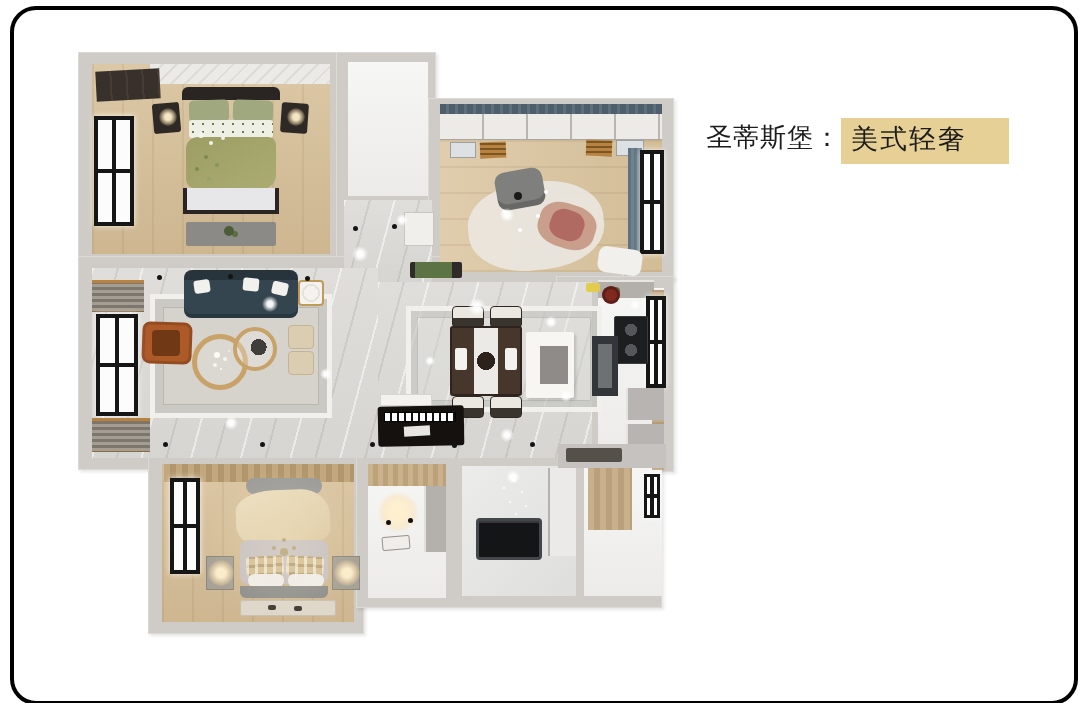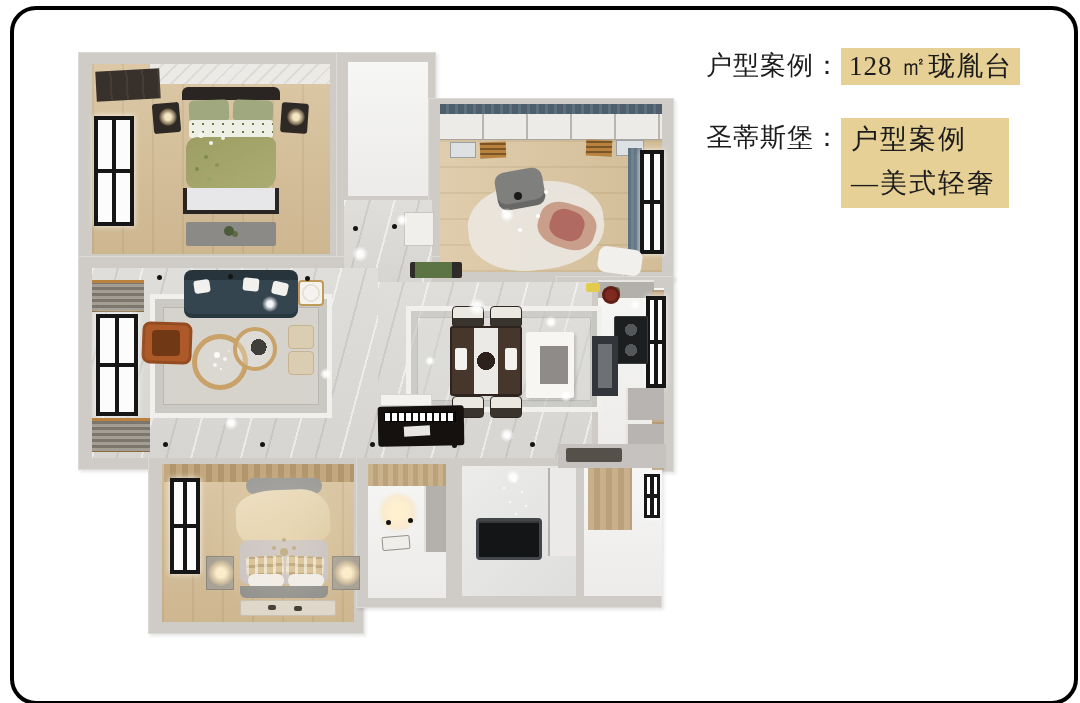--- a/index.html
+++ b/index.html
@@ -189,27 +189,22 @@
   <div class="a" style="left:382px;top:536px;width:28px;height:14px;background:#f0eeea;border:1px solid #97918a;border-radius:2px;transform:rotate(-5deg);"></div>
 
   <div class="a" style="left:512px;top:478px;width:4px;height:4px;border-radius:50%;background:#ffffff;box-shadow:-10px 8px 0 -1px #fff, 8px 12px 0 -1px #fff, -4px 22px 0 -1px #fff, 12px 26px 0 -1px #fff, 2px 34px 0 -1px #fff, -12px 32px 0 -2px #fff, 16px 4px 0 -2px #fff, -16px 16px 0 -2px #fff, 6px 44px 0 -2px #fff;"></div>
   <div class="a glow" style="left:506px;top:470px;width:14px;height:14px;"></div>
   <div class="a" style="left:476px;top:518px;width:66px;height:42px;background:#141517;border:3px solid #43464a;border-radius:4px;box-shadow:inset 0 2px 0 rgba(255,255,255,.15);"></div>
   <div class="a" style="left:548px;top:468px;width:28px;height:88px;background:#ebeae8;border-left:2px solid #b5b2ae;"></div>
 
   <div class="a" style="left:588px;top:468px;width:44px;height:62px;background:repeating-linear-gradient(90deg,#c8b08d 0 6px,#baa17c 6px 12px);"></div>
   <div class="a win win-sm" style="left:644px;top:474px;width:16px;height:44px;"></div>
 
-  <div class="info-row" style="left:706px;top:48px;">
-    <span class="lab">户型案例：</span>
-    <span class="hl hl-inline">128 ㎡珑胤台</span>
-  </div>
   <div class="info-row" style="left:706px;top:118px;">
     <span class="lab" style="padding-top:2px;">圣蒂斯堡：</span>
     <span class="hl hl-block">
-      <span class="hl-line">户型案例</span>
-      <span class="hl-line">—美式轻奢</span>
+      <span class="hl-line">美式轻奢</span>
     </span>
   </div>
 
   <div class="frame"></div>
 
 </div>
 
 </body></html>

